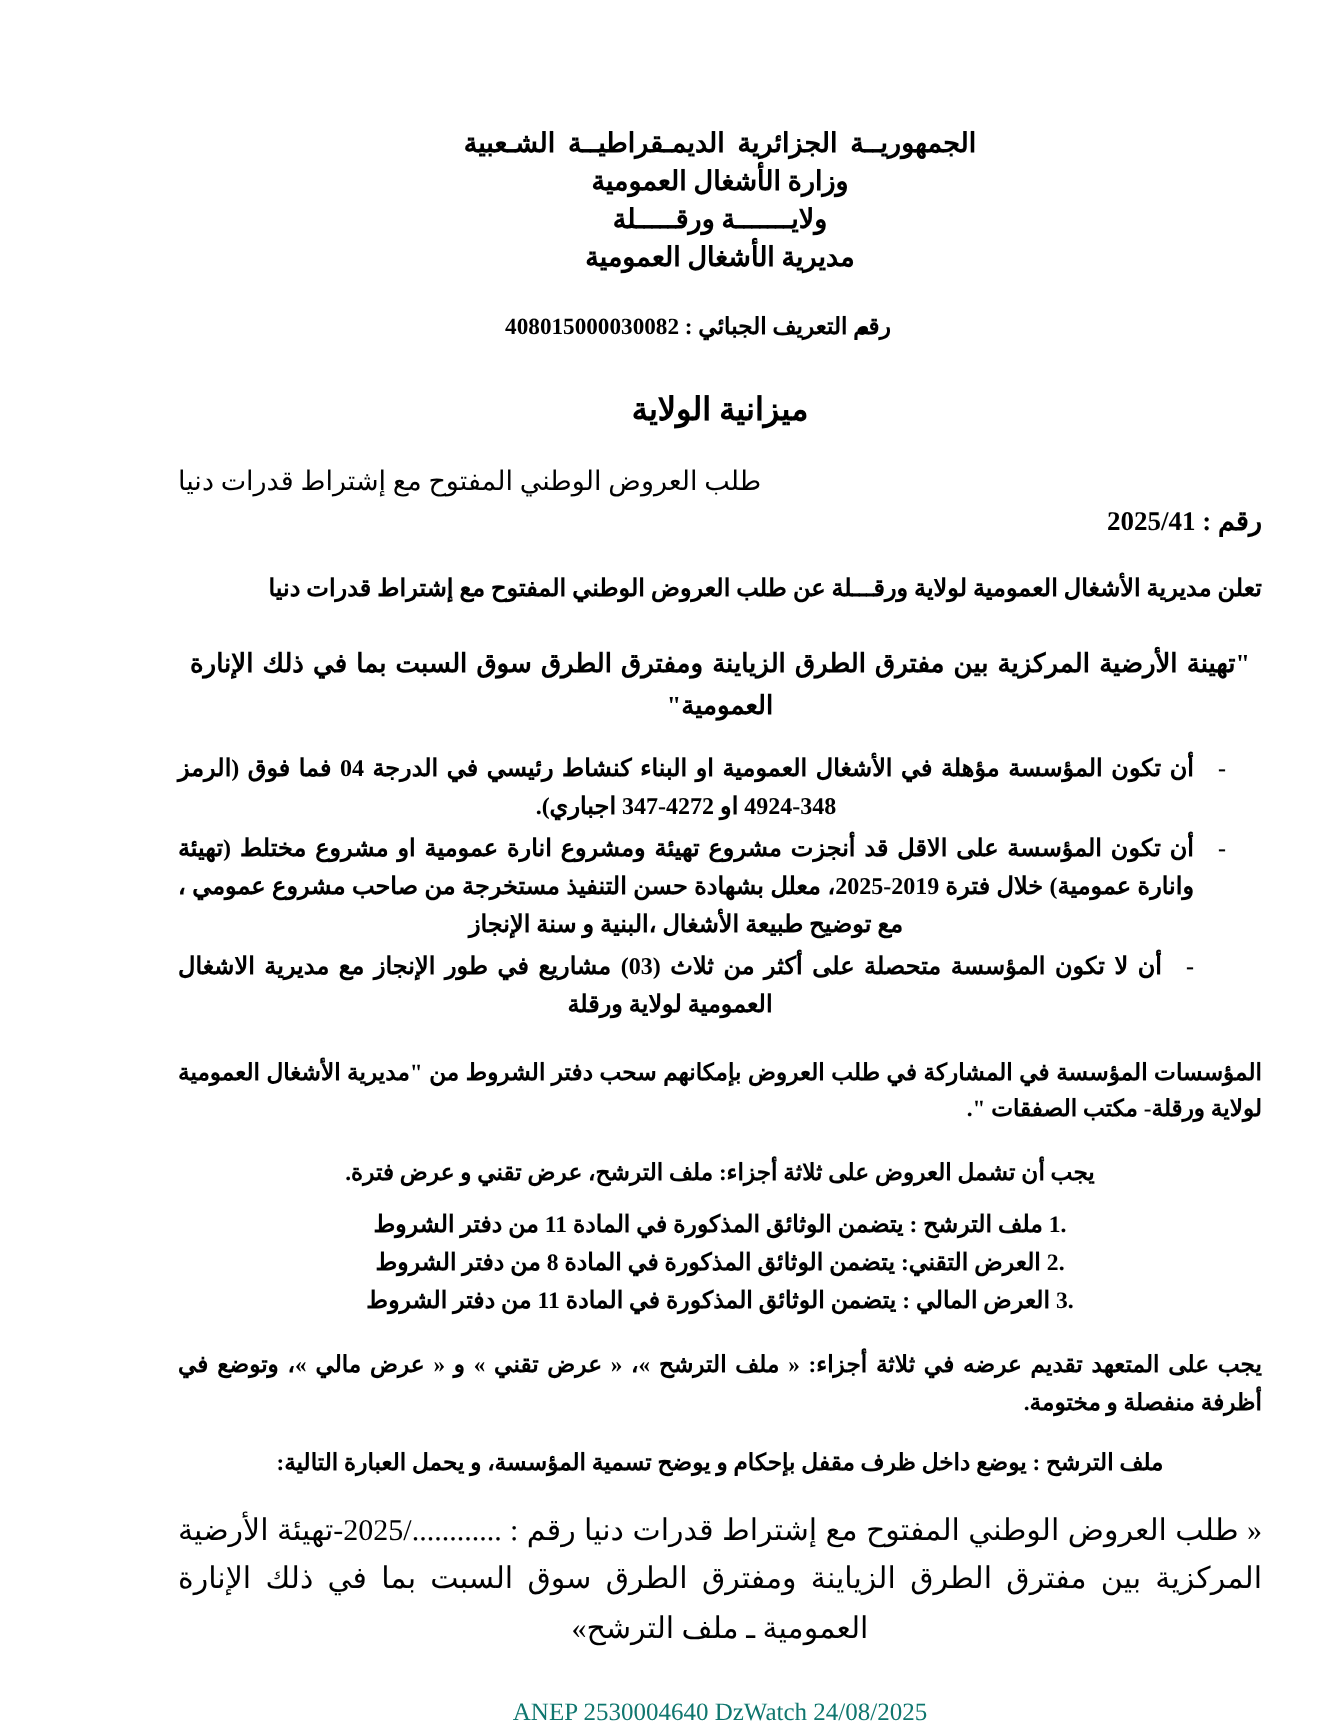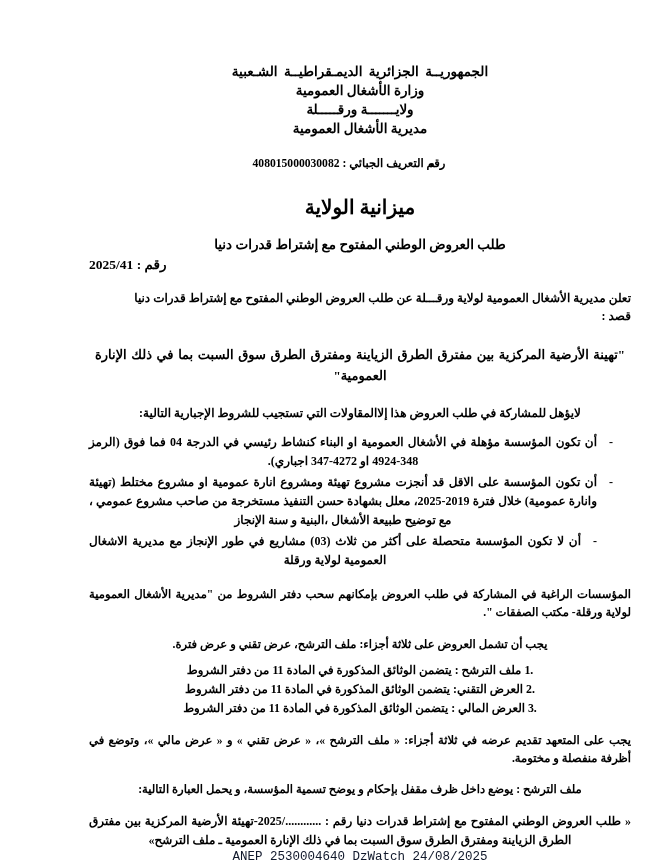--- a/index.html
+++ b/index.html
@@ -63,32 +63,32 @@
     border-radius: 50%;
   }
   .id-row-1 { text-align: center !important; padding-right: 0 !important; }
   .id-row-1::before { right: 175px !important; }
   .ltr-num { direction: ltr; unicode-bidi: embed; display: inline-block; }
 
   
   .title-main {
     text-align: center;
     font-weight: bold;
-    font-size: 20px;
+    font-size: 16px;
     margin-top: 22px;
   }
   .title-sub {
-    text-align: center;
-    font-weight: bold;
+    text-align: left;
+    font-weight: normal;
     font-size: 13.5px;
     margin-top: 16px;
     line-height: 1.5;
   }
   .title-num {
-    text-align: left;
+    text-align: right;
     font-weight: bold;
     font-size: 13.5px;
     line-height: 1.4;
   }
 
   
   .para {
     font-weight: bold;
     font-size: 12px;
     line-height: 1.55;
@@ -186,39 +186,39 @@
     text-align-last: right;
   }
   .para-label {
     font-weight: bold;
     font-size: 11.6px;
     line-height: 1.6;
     margin-top: 12px;
     text-align: center;
   }
   .quote-block {
-    font-weight: bold;
-    font-size: 12px;
+    font-weight: normal;
+    font-size: 15px;
     line-height: 1.62;
     margin-top: 12px;
     text-align: justify;
     text-align-last: center;
   }
 
   
   .anep-footer {
     position: absolute;
     left: 0;
     right: 0;
     bottom: 4px;
     text-align: center;
     direction: ltr;
-    font-family: Liberation Mono, monospace;
+    font-family: Liberation Serif, serif;
     font-size: 12.5px;
-    color: #0f172a;
+    color: #0f766e;
   }
 </style>
 </head>
 <body>
 
 <div class="page">
 
   <div class="letterhead">
     <div class="lh-1">الجمهوريــة الجزائرية الديمـقراطيــة الشـعبية</div>
     <div class="lh-2">وزارة الأشغال العمومية</div>
@@ -235,44 +235,42 @@
 
   <div class="title-main">ميزانية الولاية</div>
 
   <div class="title-sub">طلب العروض الوطني المفتوح مع إشتراط قدرات دنيا</div>
   <div class="title-num">
     <span>رقم  :</span>
     <span class="ltr-num">2025/41</span>
   </div>
 
   <div class="para para-intro">تعلن مديرية الأشغال العمومية لولاية ورقـــلة عن طلب العروض الوطني المفتوح مع إشتراط قدرات دنيا</div>
-  <div class="para para-qasd">قصد :</div>
 
   <div class="project-title">"تهينة الأرضية المركزية بين مفترق الطرق الزياينة ومفترق الطرق سوق السبت بما في ذلك الإنارة العمومية"</div>
 
-  <div class="para-elig">لايؤهل للمشاركة في طلب العروض هذا إلاالمقاولات التي تستجيب للشروط الإجبارية التالية:</div>
 
   <ul class="cond-list">
     <li>أن تكون المؤسسة مؤهلة في الأشغال العمومية او البناء كنشاط رئيسي في الدرجة 04 فما فوق (الرمز 348-4924 او 4272-347 اجباري).</li>
     <li>أن تكون المؤسسة على الاقل قد أنجزت مشروع تهيئة ومشروع انارة عمومية او مشروع مختلط (تهيئة وانارة عمومية) خلال فترة 2019-2025، معلل بشهادة حسن التنفيذ مستخرجة من صاحب مشروع عمومي ، مع توضيح طبيعة الأشغال ،البنية و سنة الإنجاز</li>
     <li class="cond-indent">أن لا تكون المؤسسة متحصلة على أكثر من ثلاث (03) مشاريع في طور الإنجاز مع مديرية الاشغال العمومية لولاية ورقلة</li>
   </ul>
 
-  <div class="para-withdraw">المؤسسات الراغبة في المشاركة في طلب العروض بإمكانهم سحب دفتر الشروط من "مديرية الأشغال العمومية لولاية ورقلة- مكتب الصفقات ".</div>
+  <div class="para-withdraw">المؤسسات المؤسسة في المشاركة في طلب العروض بإمكانهم سحب دفتر الشروط من "مديرية الأشغال العمومية لولاية ورقلة- مكتب الصفقات ".</div>
 
   <div class="para-parts">يجب أن تشمل العروض على ثلاثة أجزاء: ملف الترشح، عرض تقني و عرض فترة.</div>
 
   <ul class="parts-list">
     <li>
       <span class="idx">1.</span>
       <span class="u">ملف الترشح</span><span> : يتضمن الوثائق المذكورة في المادة 11 من دفتر الشروط</span>
     </li>
     <li>
       <span class="idx">2.</span>
-      <span class="u">العرض التقني:</span><span> يتضمن الوثائق المذكورة في المادة 11 من دفتر الشروط</span>
+      <span class="u">العرض التقني:</span><span> يتضمن الوثائق المذكورة في المادة 8 من دفتر الشروط</span>
     </li>
     <li>
       <span class="idx">3.</span>
       <span class="u">العرض المالي</span><span> : يتضمن الوثائق المذكورة في المادة 11 من دفتر الشروط</span>
     </li>
   </ul>
 
   <div class="para-env">يجب على المتعهد تقديم عرضه في ثلاثة أجزاء: « ملف الترشح »، « عرض تقني » و « عرض مالي »، وتوضع في أظرفة منفصلة و مختومة.</div>
 
   <div class="para-label">

